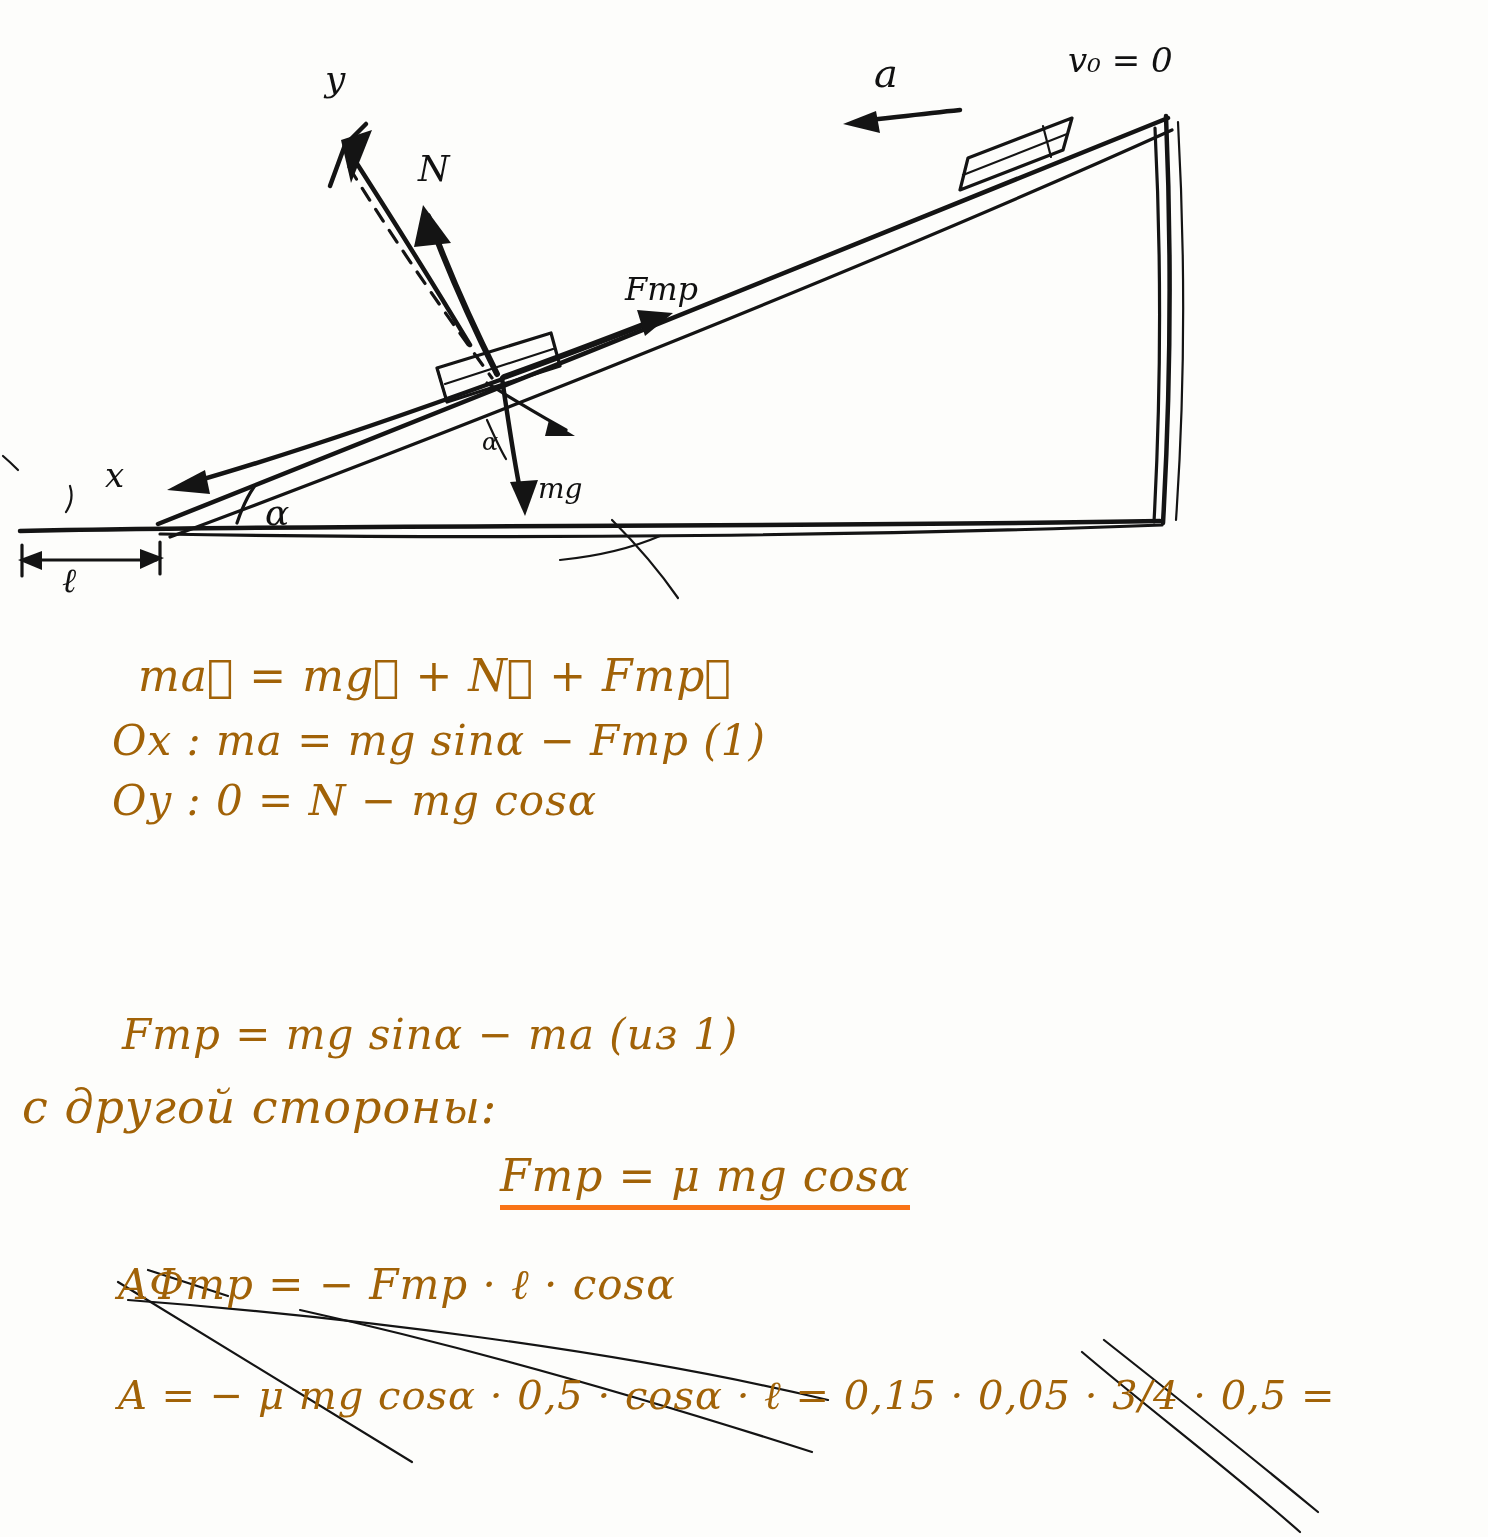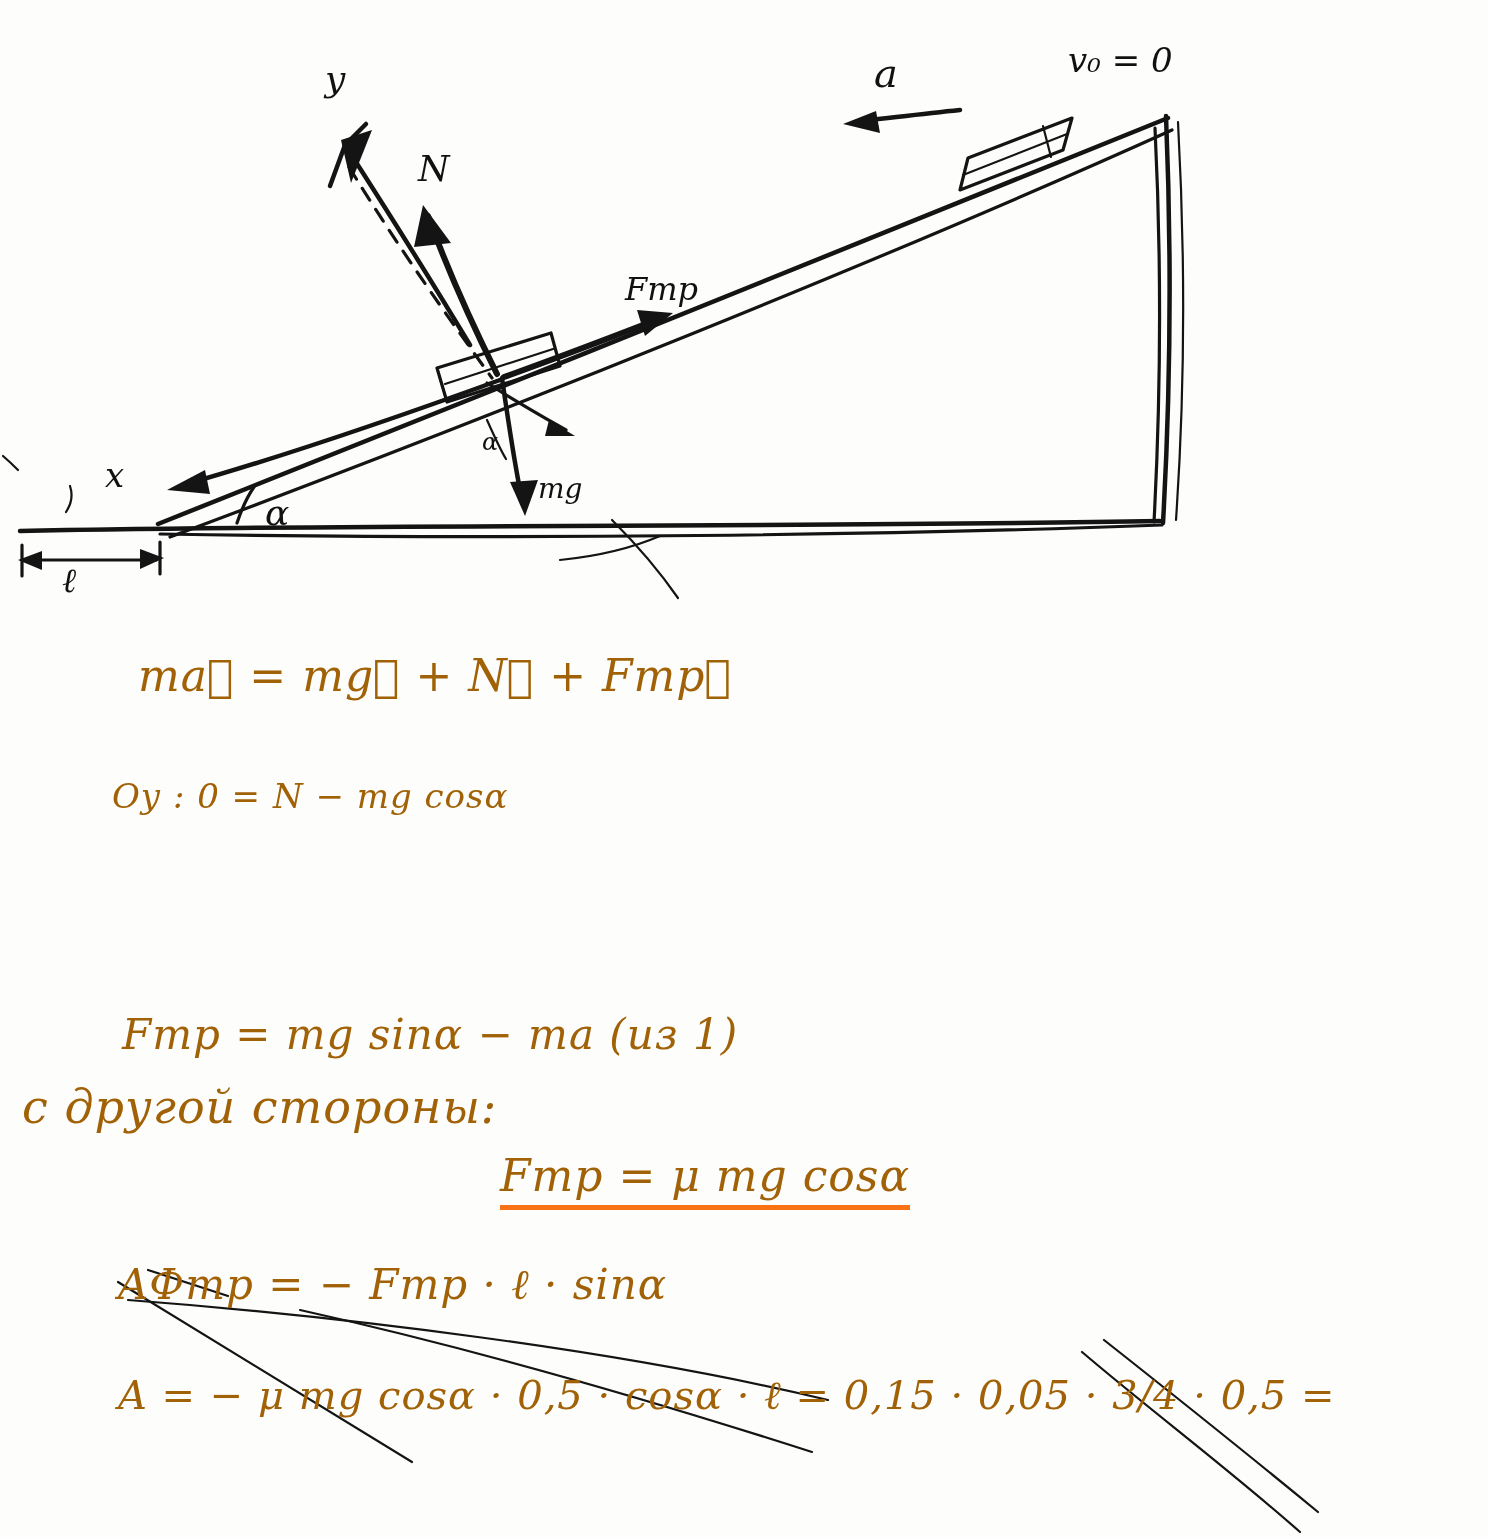--- a/index.html
+++ b/index.html
@@ -166,27 +166,28 @@
   <div class="lbl" style="left:538px; top:472px; font-size:28px;">mg</div>
   <div class="lbl" style="left:105px; top:455px; font-size:34px;">x</div>
   <div class="lbl" style="left:265px; top:492px; font-size:36px;">α</div>
   <div class="lbl" style="left:482px; top:428px; font-size:24px;">α</div>
   <div class="lbl" style="left:874px; top:50px; font-size:40px;">a</div>
   <div class="lbl" style="left:1068px; top:40px; font-size:34px;font-style:italic;">v₀ = 0</div>
   <div class="lbl" style="left:62px; top:560px; font-size:34px;">ℓ</div>
 
   <div class="eq hand" style="left:138px; top:650px; font-size:44px;">ma⃗ = mg⃗ + N⃗ + Fтр⃗</div>
 
+  <div class="eq hand" style="left:112px; top:716px; font-size:42px;">Ox :  ma = mg sinα − Fтр      (1)</div>
 
-  <div class="eq hand" style="left:112px; top:776px; font-size:34px;text-align:right;">Oy :  0 = N − mg cosα</div>
+  <div class="eq hand" style="left:112px; top:776px; font-size:42px;text-align:right;">Oy :  0 = N − mg cosα</div>
 
 
   <div class="eq hand" style="left:122px; top:1010px; font-size:42px;">Fтр = mg sinα − ma      (из 1)</div>
 
   <div class="eq hand" style="left:22px; top:1080px; font-size:46px;">с другой стороны:</div>
 
   <div class="eq hand underline-hand" style="left:500px; top:1150px; font-size:44px;">Fтр = μ mg cosα</div>
 
-  <div class="eq hand" style="left:118px; top:1260px; font-size:42px;">AФтр = − Fтр · ℓ · sinα</div>
+  <div class="eq hand" style="left:118px; top:1260px; font-size:42px;">AФтр = − Fтр · ℓ · cosα</div>
 
   <div class="eq hand" style="left:118px; top:1372px; font-size:40px;">A = − μ mg cosα · 0,5 · cosα · ℓ =   0,15 · 0,05 · 3/4 · 0,5 =</div>
 
 </div>
 
 </body></html>

